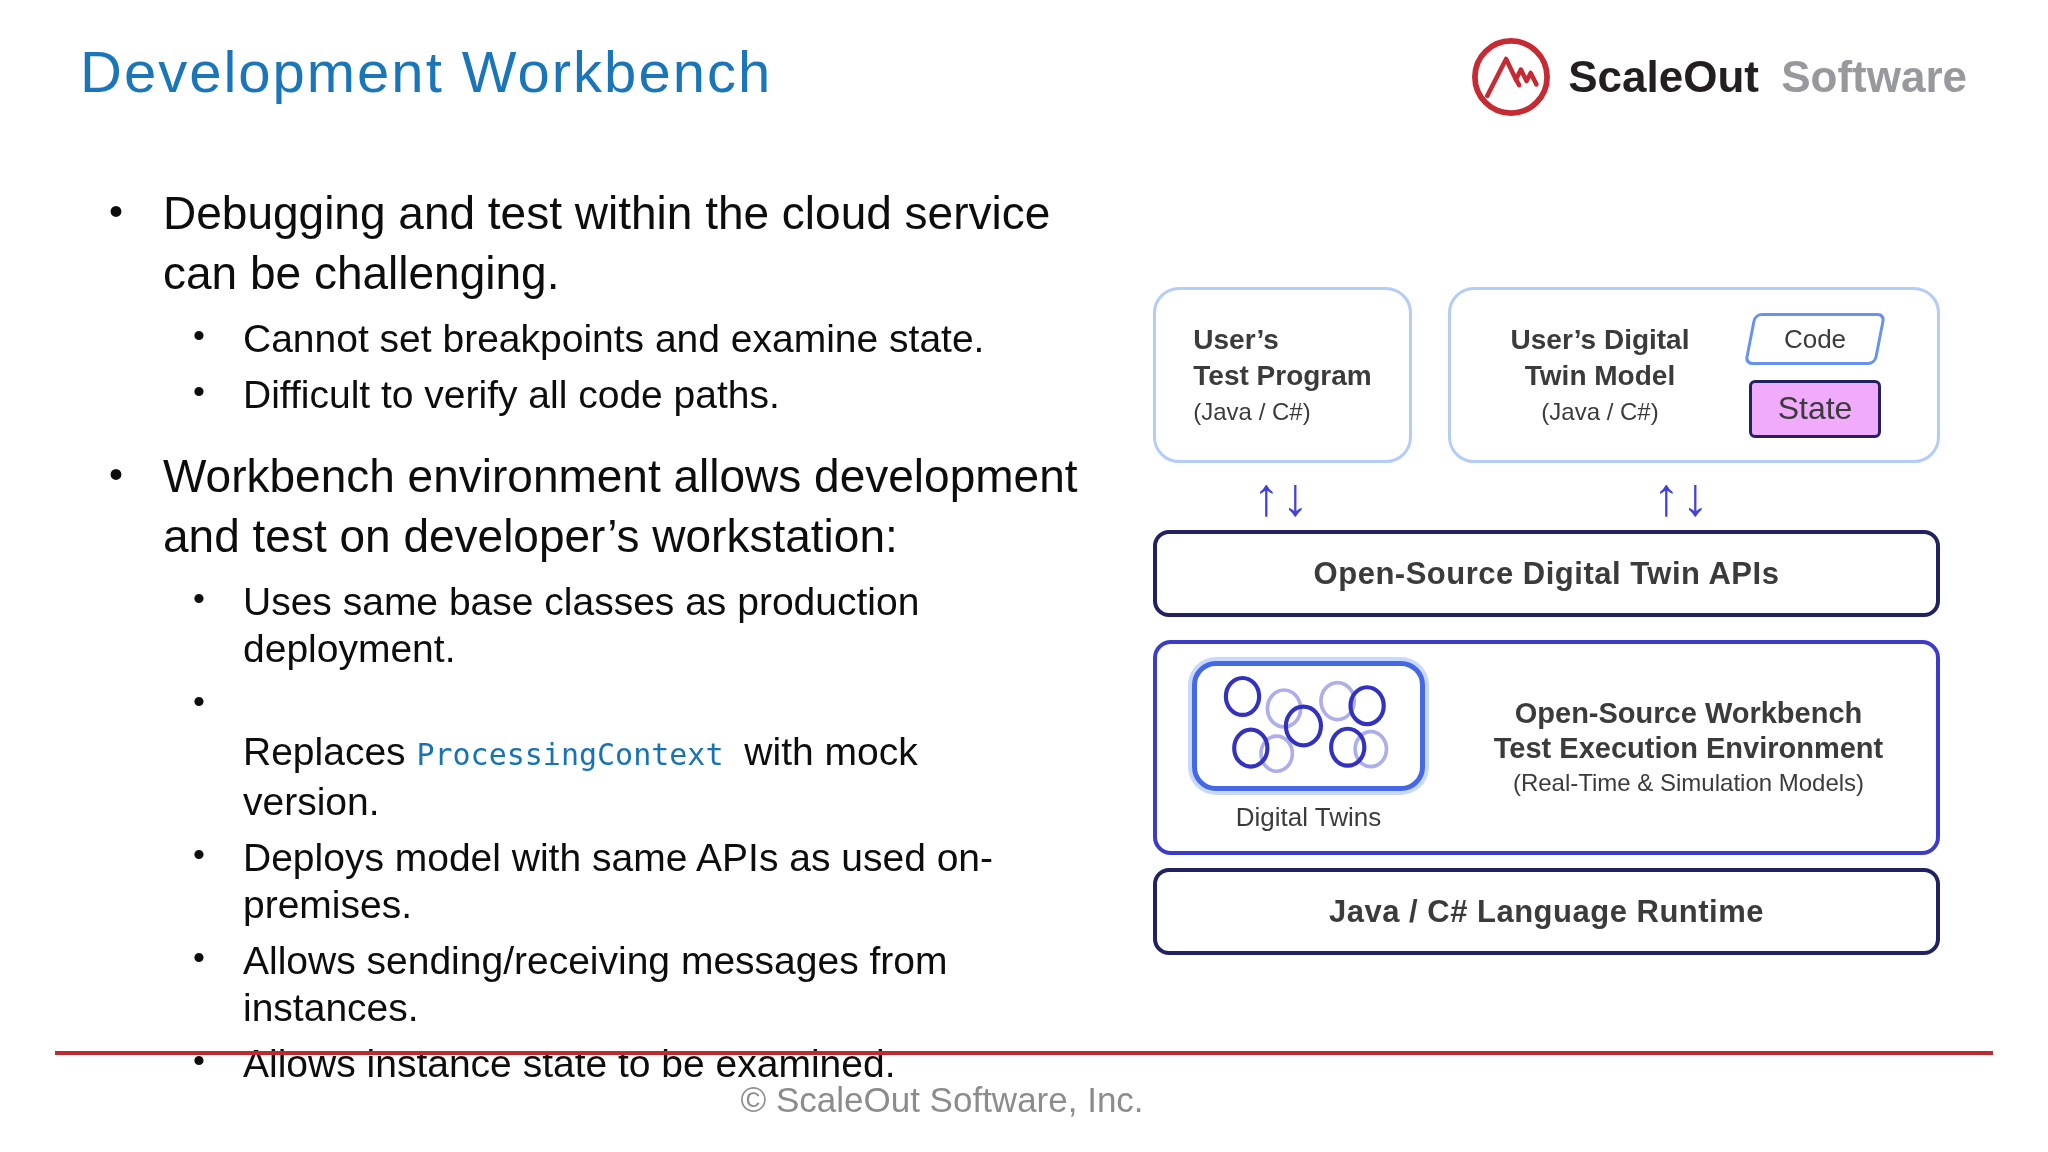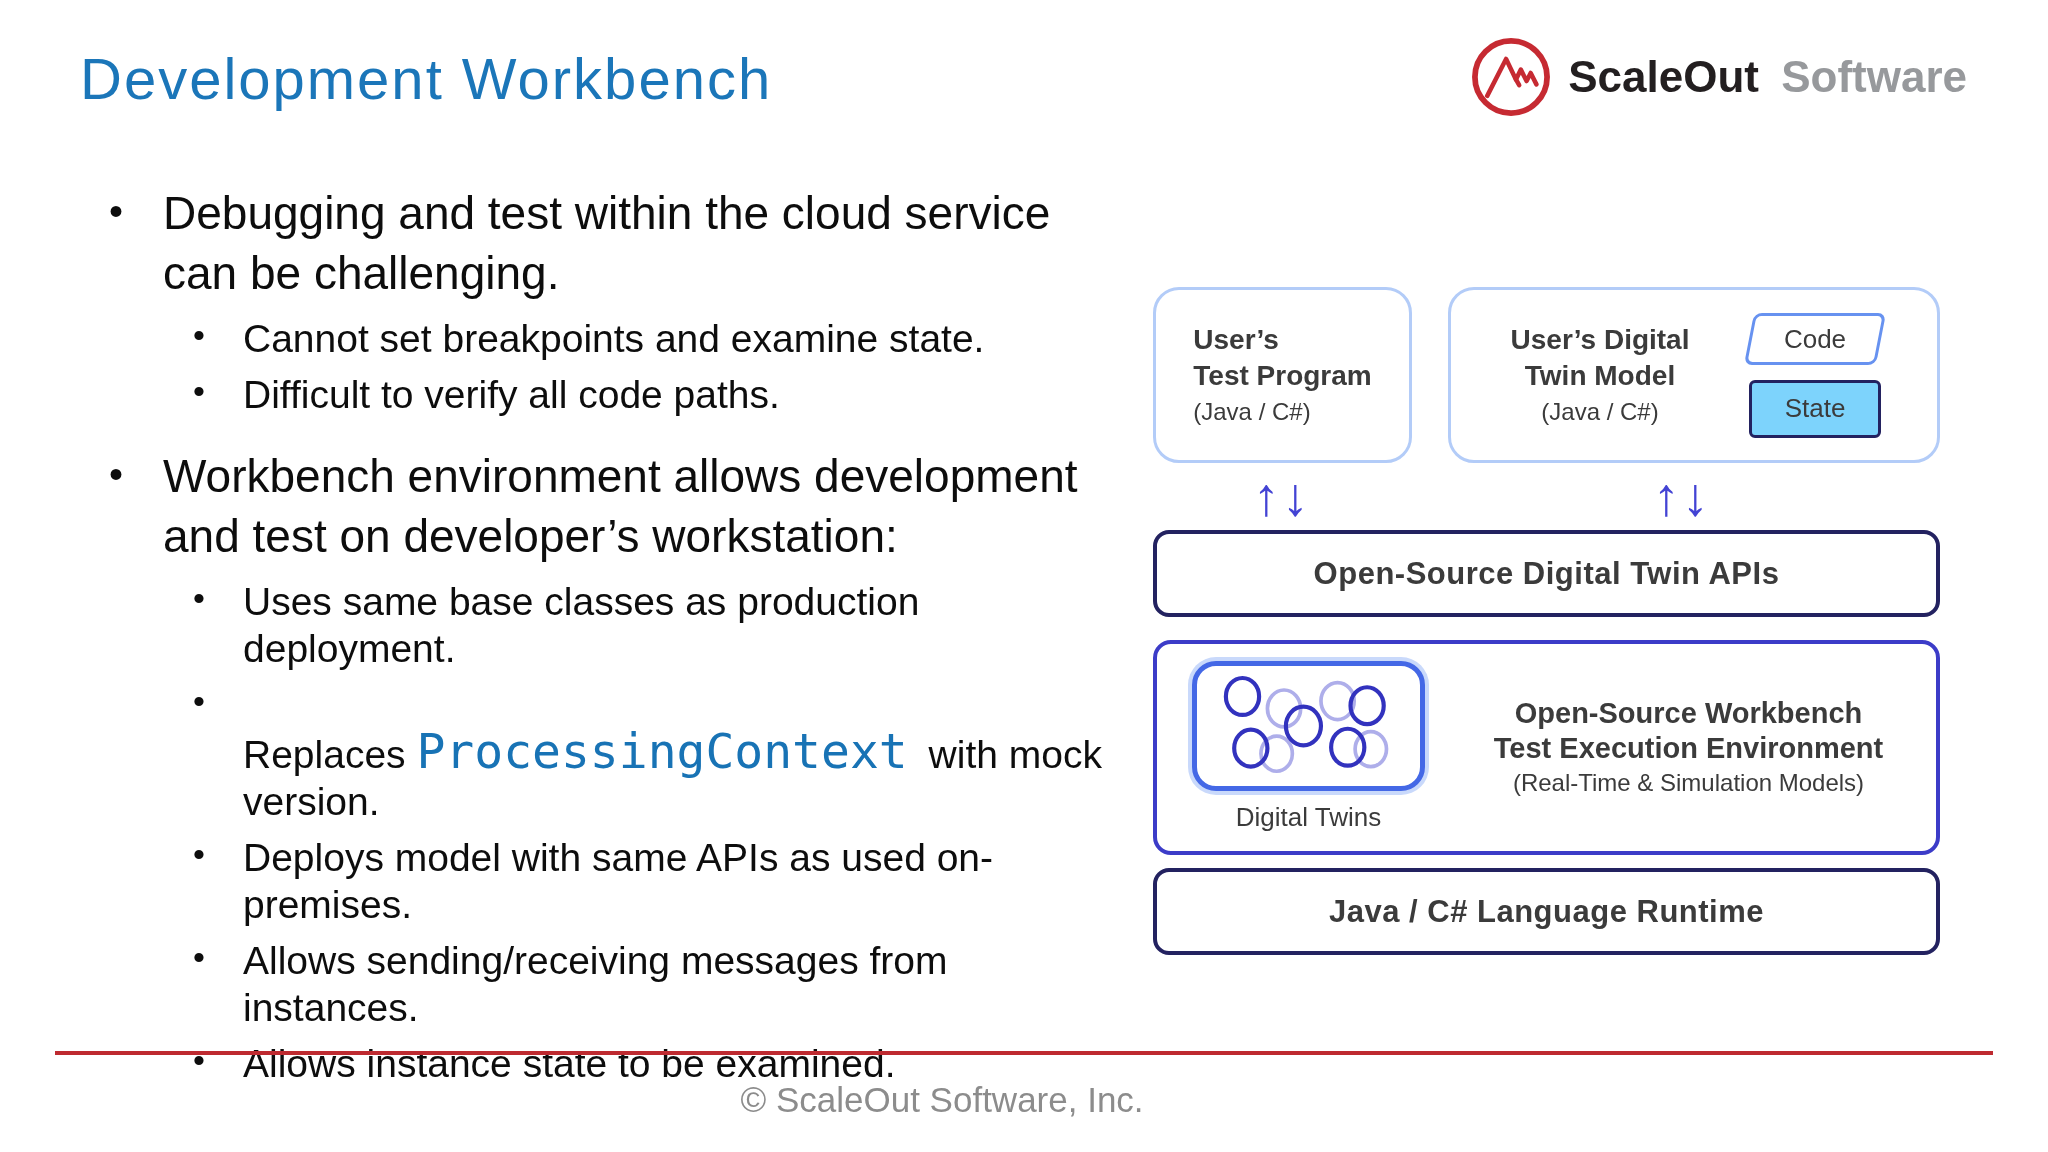--- a/index.html
+++ b/index.html
@@ -2,65 +2,65 @@
 <html><head>
 <meta charset="utf-8">
 <style>
   html,body{margin:0;padding:0;}
   body{
     width:2048px;height:1152px;position:relative;background:#ffffff;
     font-family:"Liberation Sans", sans-serif;color:#111111;overflow:hidden;
   }
   
   .slide-title{
-    position:absolute;left:80px;top:28px;
+    position:absolute;left:80px;top:21px;
     font-size:58px;letter-spacing:2px;color:#1B76B9;font-weight:400;margin-top:17px;
   }
   
   .logo{position:absolute;right:81px;top:36px;display:flex;align-items:center;gap:16px;}
   .logo svg{width:82px;height:82px;display:block;}
   .logo-text{font-size:44px;font-weight:700;letter-spacing:0px;white-space:nowrap;}
   .logo-text .brand{color:#231F20;}
   .logo-text .suffix{color:#97999C;margin-left:10px;}
   
   .content{position:absolute;left:105px;top:183px;width:1060px;}
   .l1-item{position:relative;padding-left:58px;font-size:46px;line-height:60px;color:#0d0d0d;}
   .l1-item + .l1-item{margin-top:28px;}
   .l1-item::before{content:"•";position:absolute;left:4px;top:-2px;font-size:40px;color:#0d0d0d;}
   .l2-list{margin-top:12px;}
   .l2-item{position:relative;margin-left:28px;padding-left:52px;font-size:39px;line-height:47px;color:#0d0d0d;}
   .l2-item + .l2-item{margin-top:9px;}
   .l2-item::before{content:"•";position:absolute;left:2px;top:-3px;font-size:34px;color:#0d0d0d;}
   .preline{white-space:pre-line;}
   .code{
     font-family:"DejaVu Sans Mono","Liberation Mono",monospace;
-    color:#1873B5;margin-right:10px;font-size:48px;
+    color:#1873B5;margin-right:10px;font-size:30px;
   }
   
   .diagram{position:absolute;left:1153px;top:287px;width:787px;height:680px;}
   .row1{display:flex;gap:36px;height:176px;}
   .soft-box{
     border:3px solid #B3CCF8;border-radius:26px;background:#fff;
     display:flex;align-items:center;justify-content:center;box-sizing:border-box;
   }
   .box-a{width:259px;}
   .box-b{width:492px;justify-content:flex-start;}
   .box-b .txt{flex:1;text-align:center;}
   .box-head{font-size:28px;font-weight:700;line-height:36px;color:#3B3B3B;}
   .box-sub{font-size:24px;line-height:32px;color:#3B3B3B;margin-top:2px;}
   .side-col{width:132px;margin-right:56px;display:flex;flex-direction:column;align-items:stretch;}
   .code-shape{
     height:46px;border:3px solid #6792F0;border-radius:8px;background:#fff;
     transform:skewX(-11deg);display:flex;align-items:center;justify-content:center;
   }
   .code-shape .inner{transform:skewX(11deg);font-size:26px;color:#3B3B3B;}
   .state-shape{
-    height:52px;border:3px solid #232260;border-radius:6px;background:#7dd3fc;
+    height:52px;border:3px solid #232260;border-radius:6px;background:#f0abfc;
     margin-top:15px;display:flex;align-items:center;justify-content:center;
-    font-size:26px;color:#3B3B3B;
+    font-size:32px;color:#3B3B3B;
   }
   .arrow-pair{
     position:absolute;font-size:54px;color:#4343D4;font-weight:400;letter-spacing:2px;
     top:176px;height:66px;display:flex;align-items:center;
   }
   .arrows-left{left:100px;}
   .arrows-right{left:500px;}
   .api-box,.runtime-box{
     position:absolute;left:0;width:787px;height:87px;box-sizing:border-box;
     border:4px solid #232260;border-radius:16px;background:#fff;

